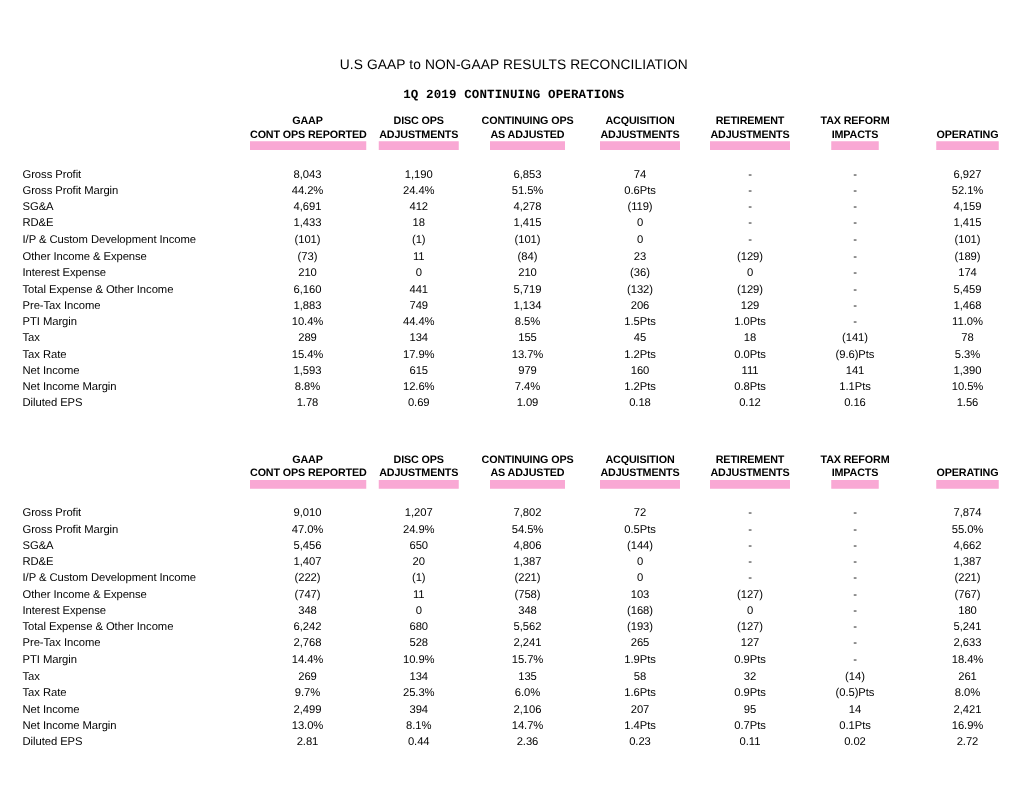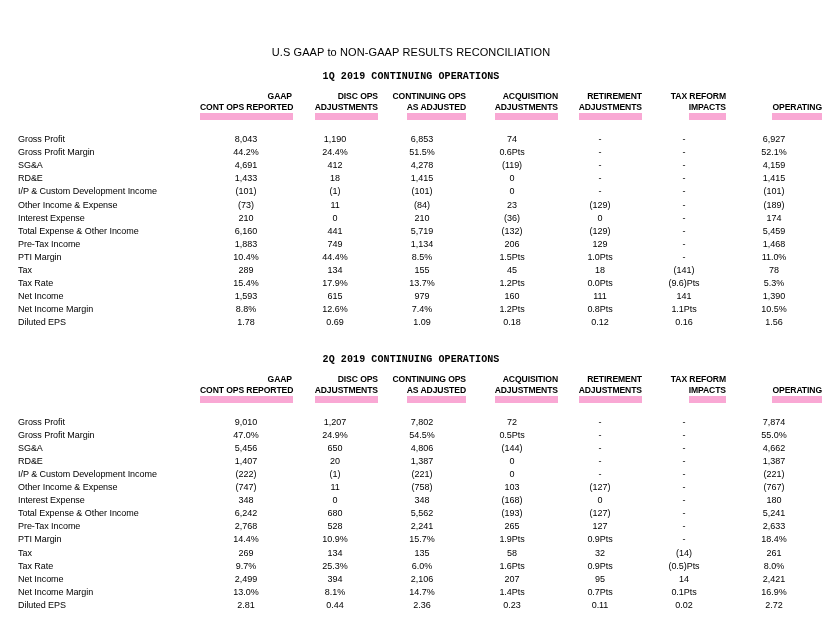--- a/index.html
+++ b/index.html
@@ -61,21 +61,21 @@
   table.fin col.c-disc    { width: 86px;  }
   table.fin col.c-cont    { width: 88px;  }
   table.fin col.c-acq     { width: 92px;  }
   table.fin col.c-ret     { width: 84px;  }
   table.fin col.c-tax     { width: 84px;  }
   table.fin col.c-oper    { width: 96px;  }
 
   table.fin thead th {
     font-size: 8.6px;
     font-weight: bold;
-    text-align: right;
+    text-align: center;
     vertical-align: bottom;
     padding: 0;
     line-height: 11px;
     letter-spacing: -0.1px;
   }
   table.fin thead th .hl1 {
     display: block;
     white-space: nowrap;
   }
   table.fin thead th .hl2 {
@@ -315,21 +315,20 @@
             <td class="num">0.12</td>
             <td class="num">0.16</td>
             <td class="num">1.56</td>
           </tr>
         </tbody>
     </table>
   </div>
 
   <div class="block-gap"></div>
 
-  <div class="section-title section-2-title">2Q 2019 CONTINUING OPERATIONS</div>
 
   <div class="tbl-wrap-2">
     <table class="fin">
       <colgroup>
         <col class="c-label">
           <col class="c-gaap">
           <col class="c-disc">
           <col class="c-cont">
         <col class="c-acq">
           <col class="c-ret">

